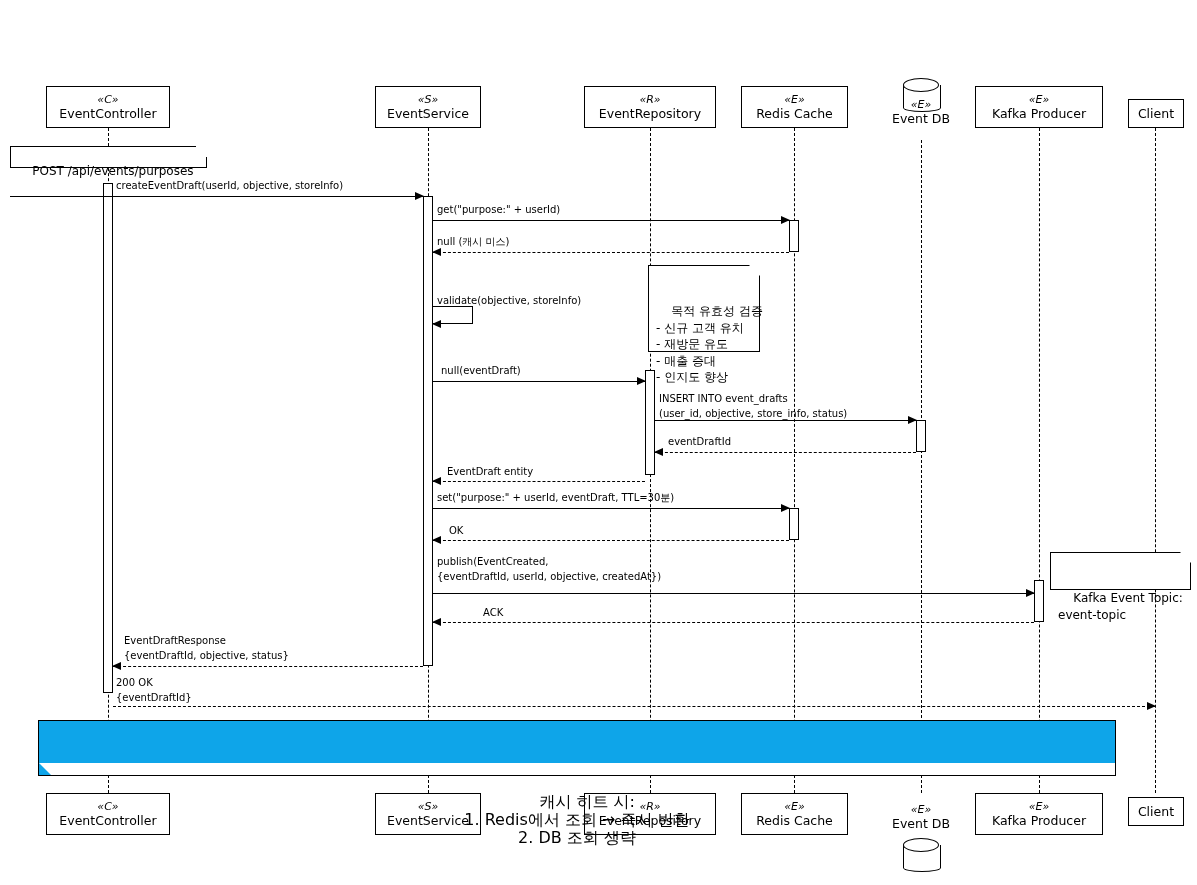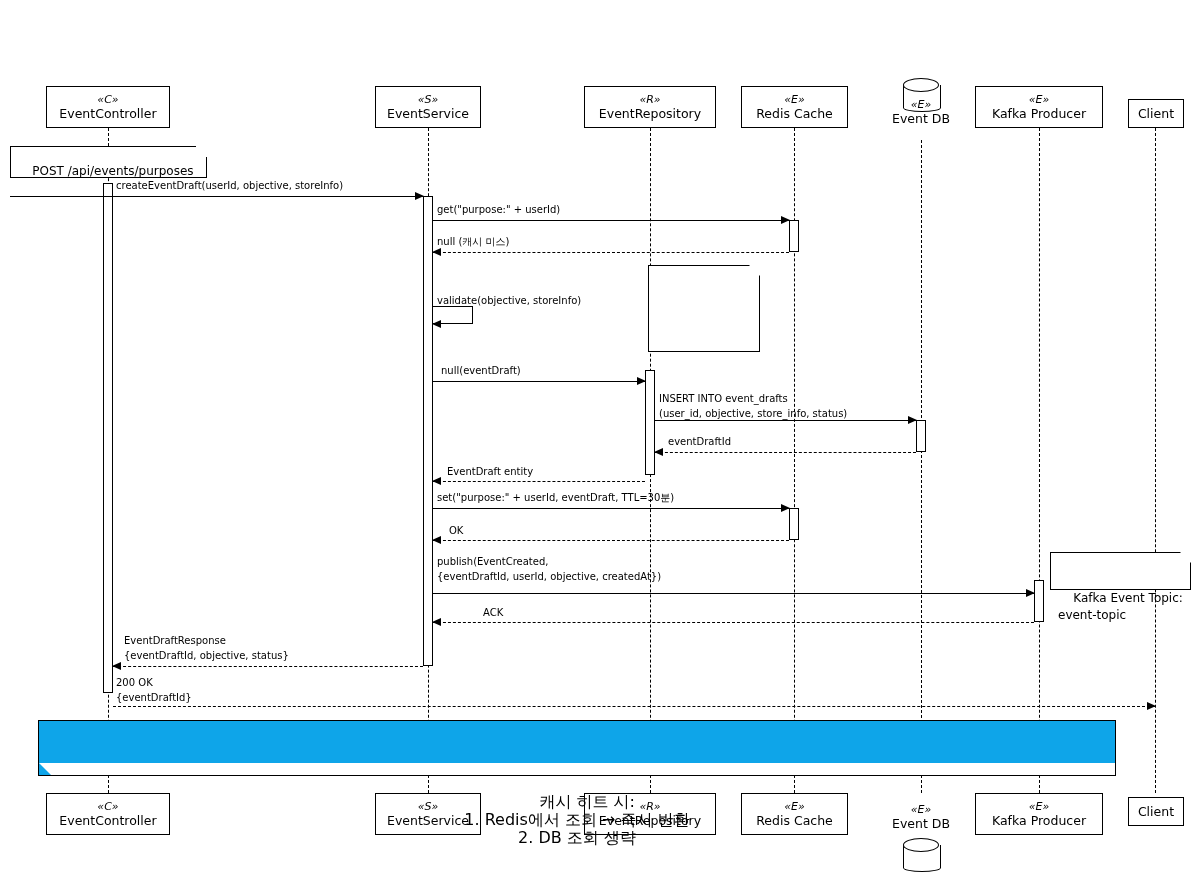--- a/index.html
+++ b/index.html
@@ -171,21 +171,21 @@
   </div>
 
   <div class="act" style="left:103px;top:183px;width:10px;height:510px;"></div>
   <div class="act" style="left:423px;top:196px;width:10px;height:470px;"></div>
   <div class="act" style="left:645px;top:370px;width:10px;height:105px;"></div>
   <div class="act" style="left:789px;top:220px;width:10px;height:32px;"></div>
   <div class="act" style="left:916px;top:420px;width:10px;height:32px;"></div>
   <div class="act" style="left:789px;top:508px;width:10px;height:32px;"></div>
   <div class="act" style="left:1034px;top:580px;width:10px;height:42px;"></div>
 
-  <div class="startlabel" style="left:10px;top:146px;width:197px;height:32px;">
+  <div class="startlabel" style="left:10px;top:146px;width:197px;height:22px;">
     <span>POST /api/events/purposes</span>
   </div>
   <div class="note" style="left:196px;top:146px;width:11px;height:11px;padding:0;border:none;">
     <div class="foldcut" style="border-top:11px solid #fff;border-left:11px solid transparent;"></div>
   </div>
 
   <div class="msg" style="left:10px;top:196px;width:414px;"></div>
   <div class="arrowR" style="left:415px;top:192px;"></div>
   <div class="mlabel" style="left:116px;top:178px;">createEventDraft(userId, objective, storeInfo)</div>
 
@@ -196,20 +196,25 @@
   <div class="msg dashed" style="left:433px;top:252px;width:356px;"></div>
   <div class="arrowL" style="left:432px;top:248px;"></div>
   <div class="mlabel" style="left:437px;top:234px;">null (캐시 미스)</div>
 
   <div class="selfmsg" style="left:433px;top:306px;width:40px;height:18px;"></div>
   <div class="arrowL" style="left:432px;top:320px;"></div>
   <div class="mlabel" style="left:437px;top:293px;">validate(objective, storeInfo)</div>
 
   <div class="note" style="left:648px;top:265px;width:112px;height:87px;">
     <div class="foldcut"></div>
+    <span>목적 유효성 검증
+- 신규 고객 유치
+- 재방문 유도
+- 매출 증대
+- 인지도 향상</span>
   </div>
 
   <div class="msg" style="left:433px;top:381px;width:212px;"></div>
   <div class="arrowR" style="left:637px;top:377px;"></div>
   <div class="mlabel" style="left:441px;top:363px;">null(eventDraft)</div>
 
   <div class="msg" style="left:655px;top:420px;width:261px;"></div>
   <div class="arrowR" style="left:908px;top:416px;"></div>
   <div class="mlabel" style="left:659px;top:391px;">INSERT INTO event_drafts
 (user_id, objective, store_info, status)</div>

